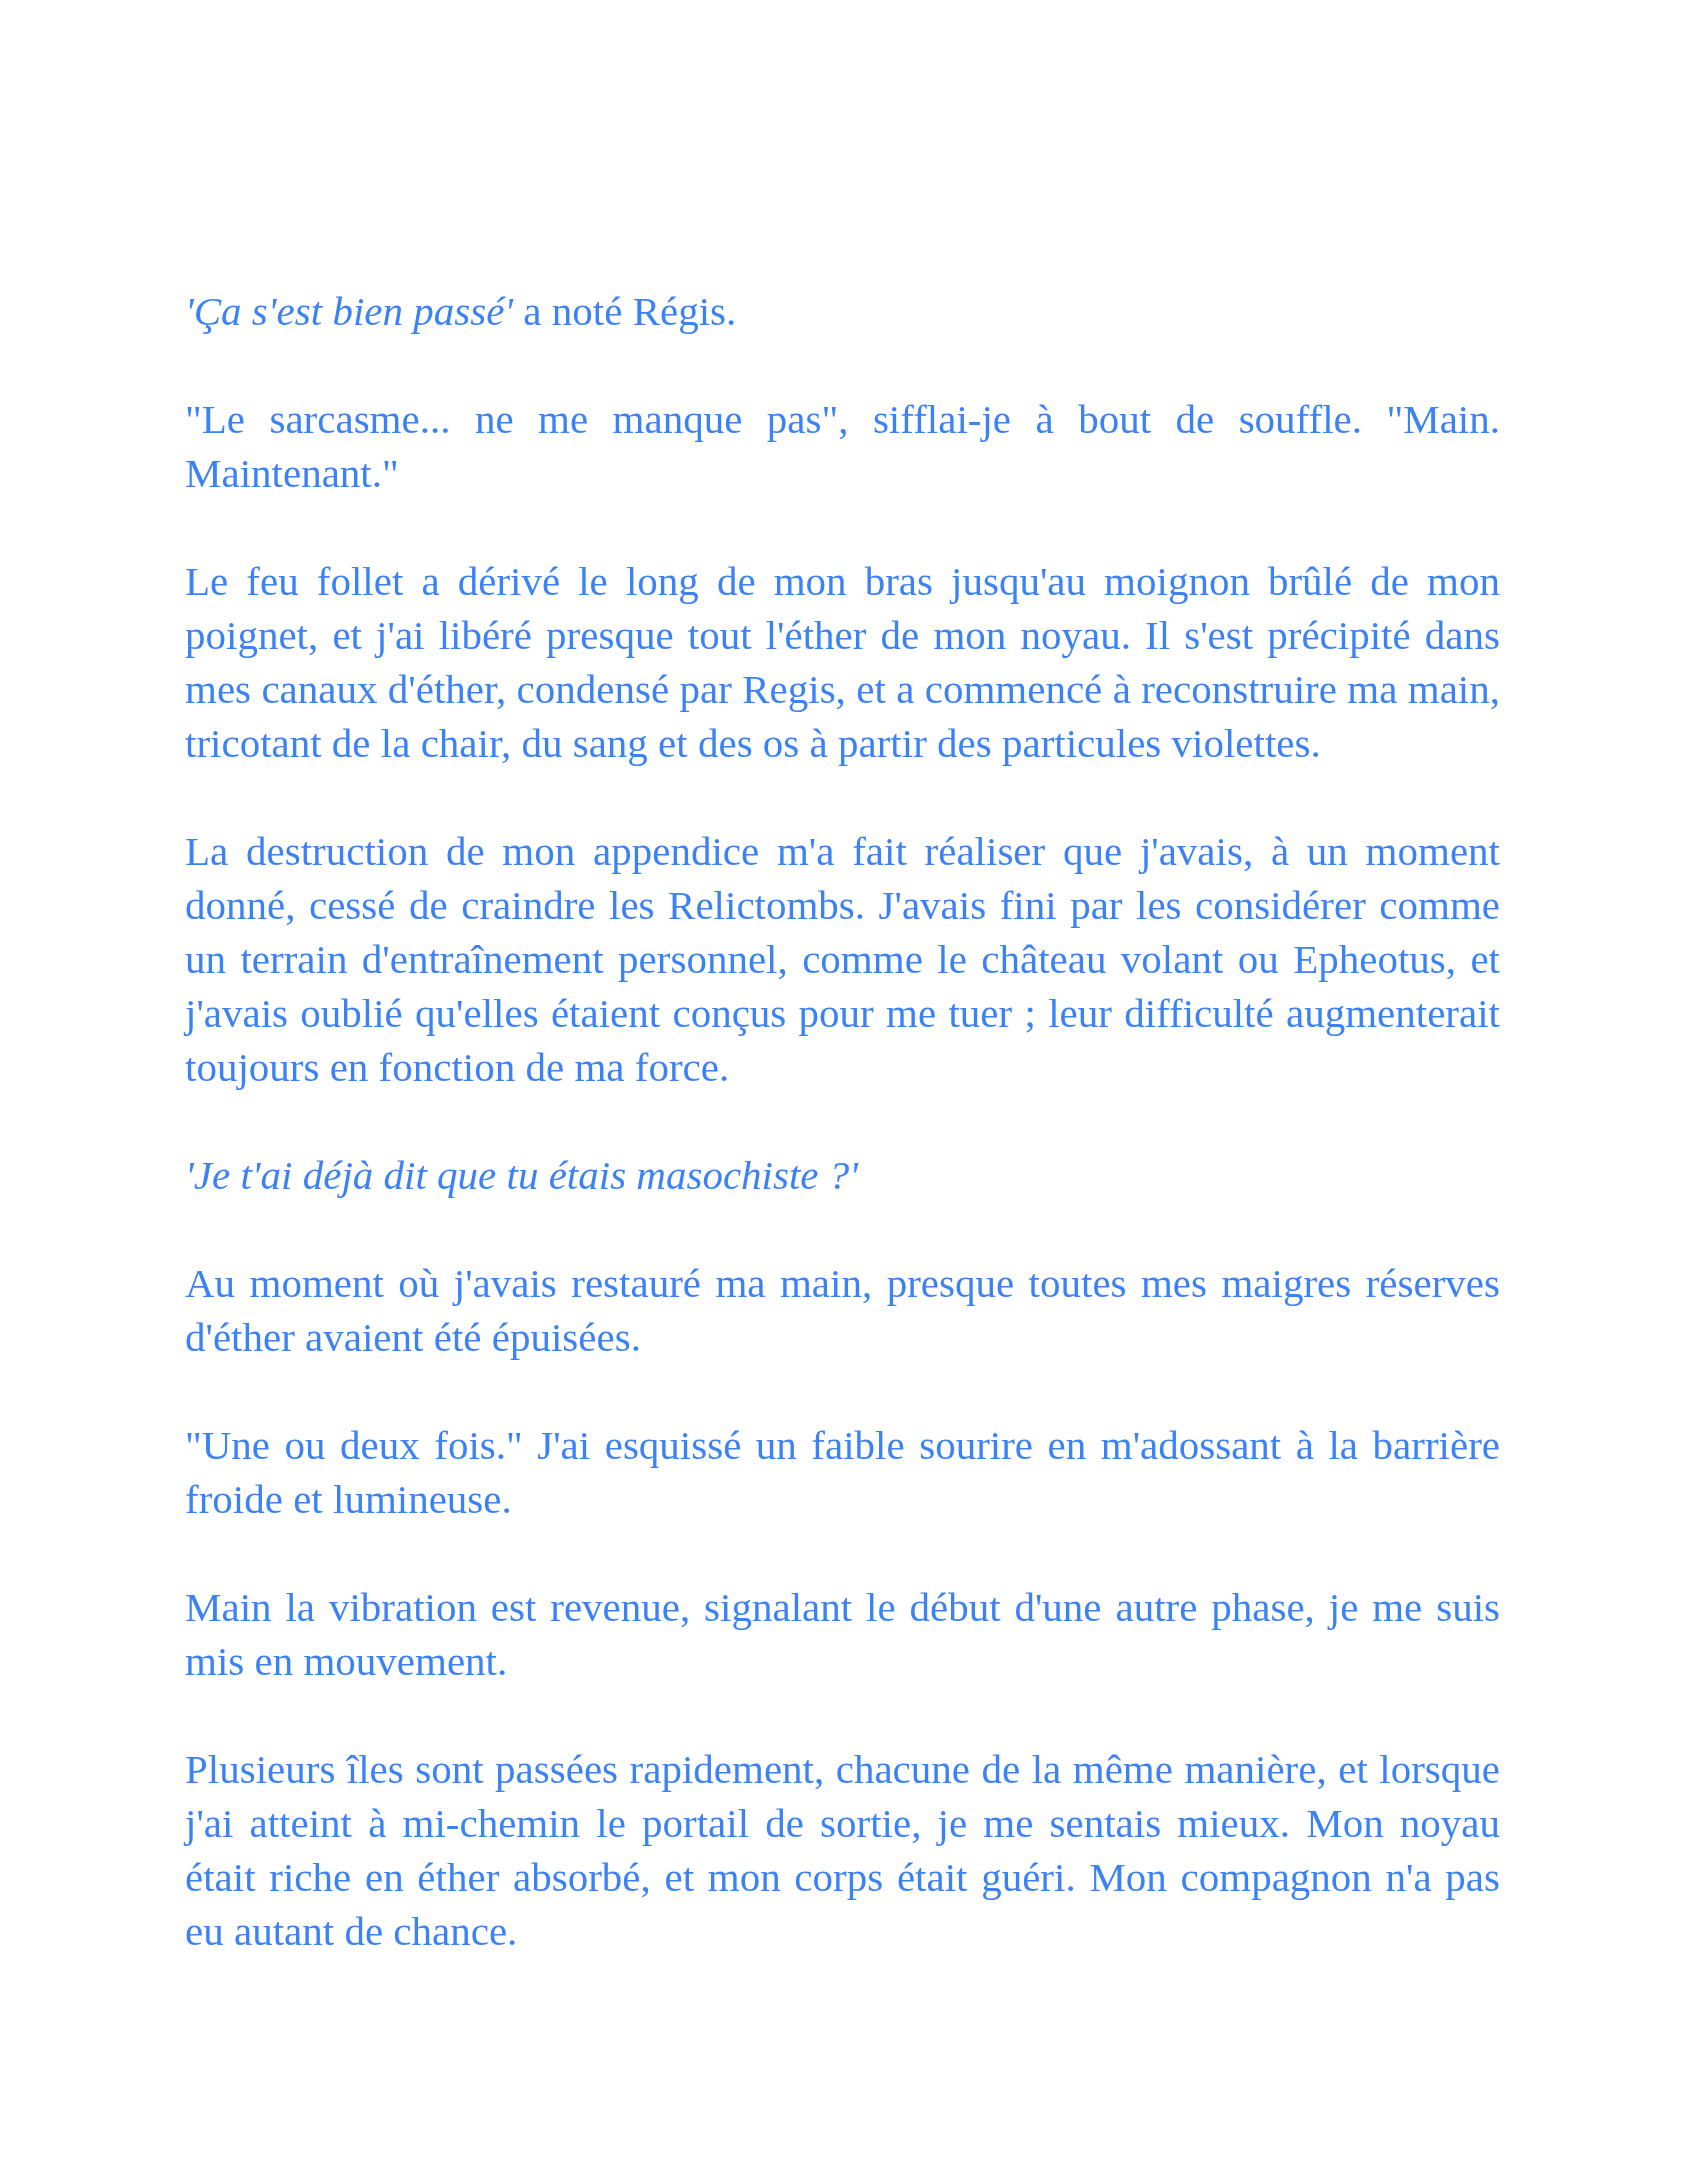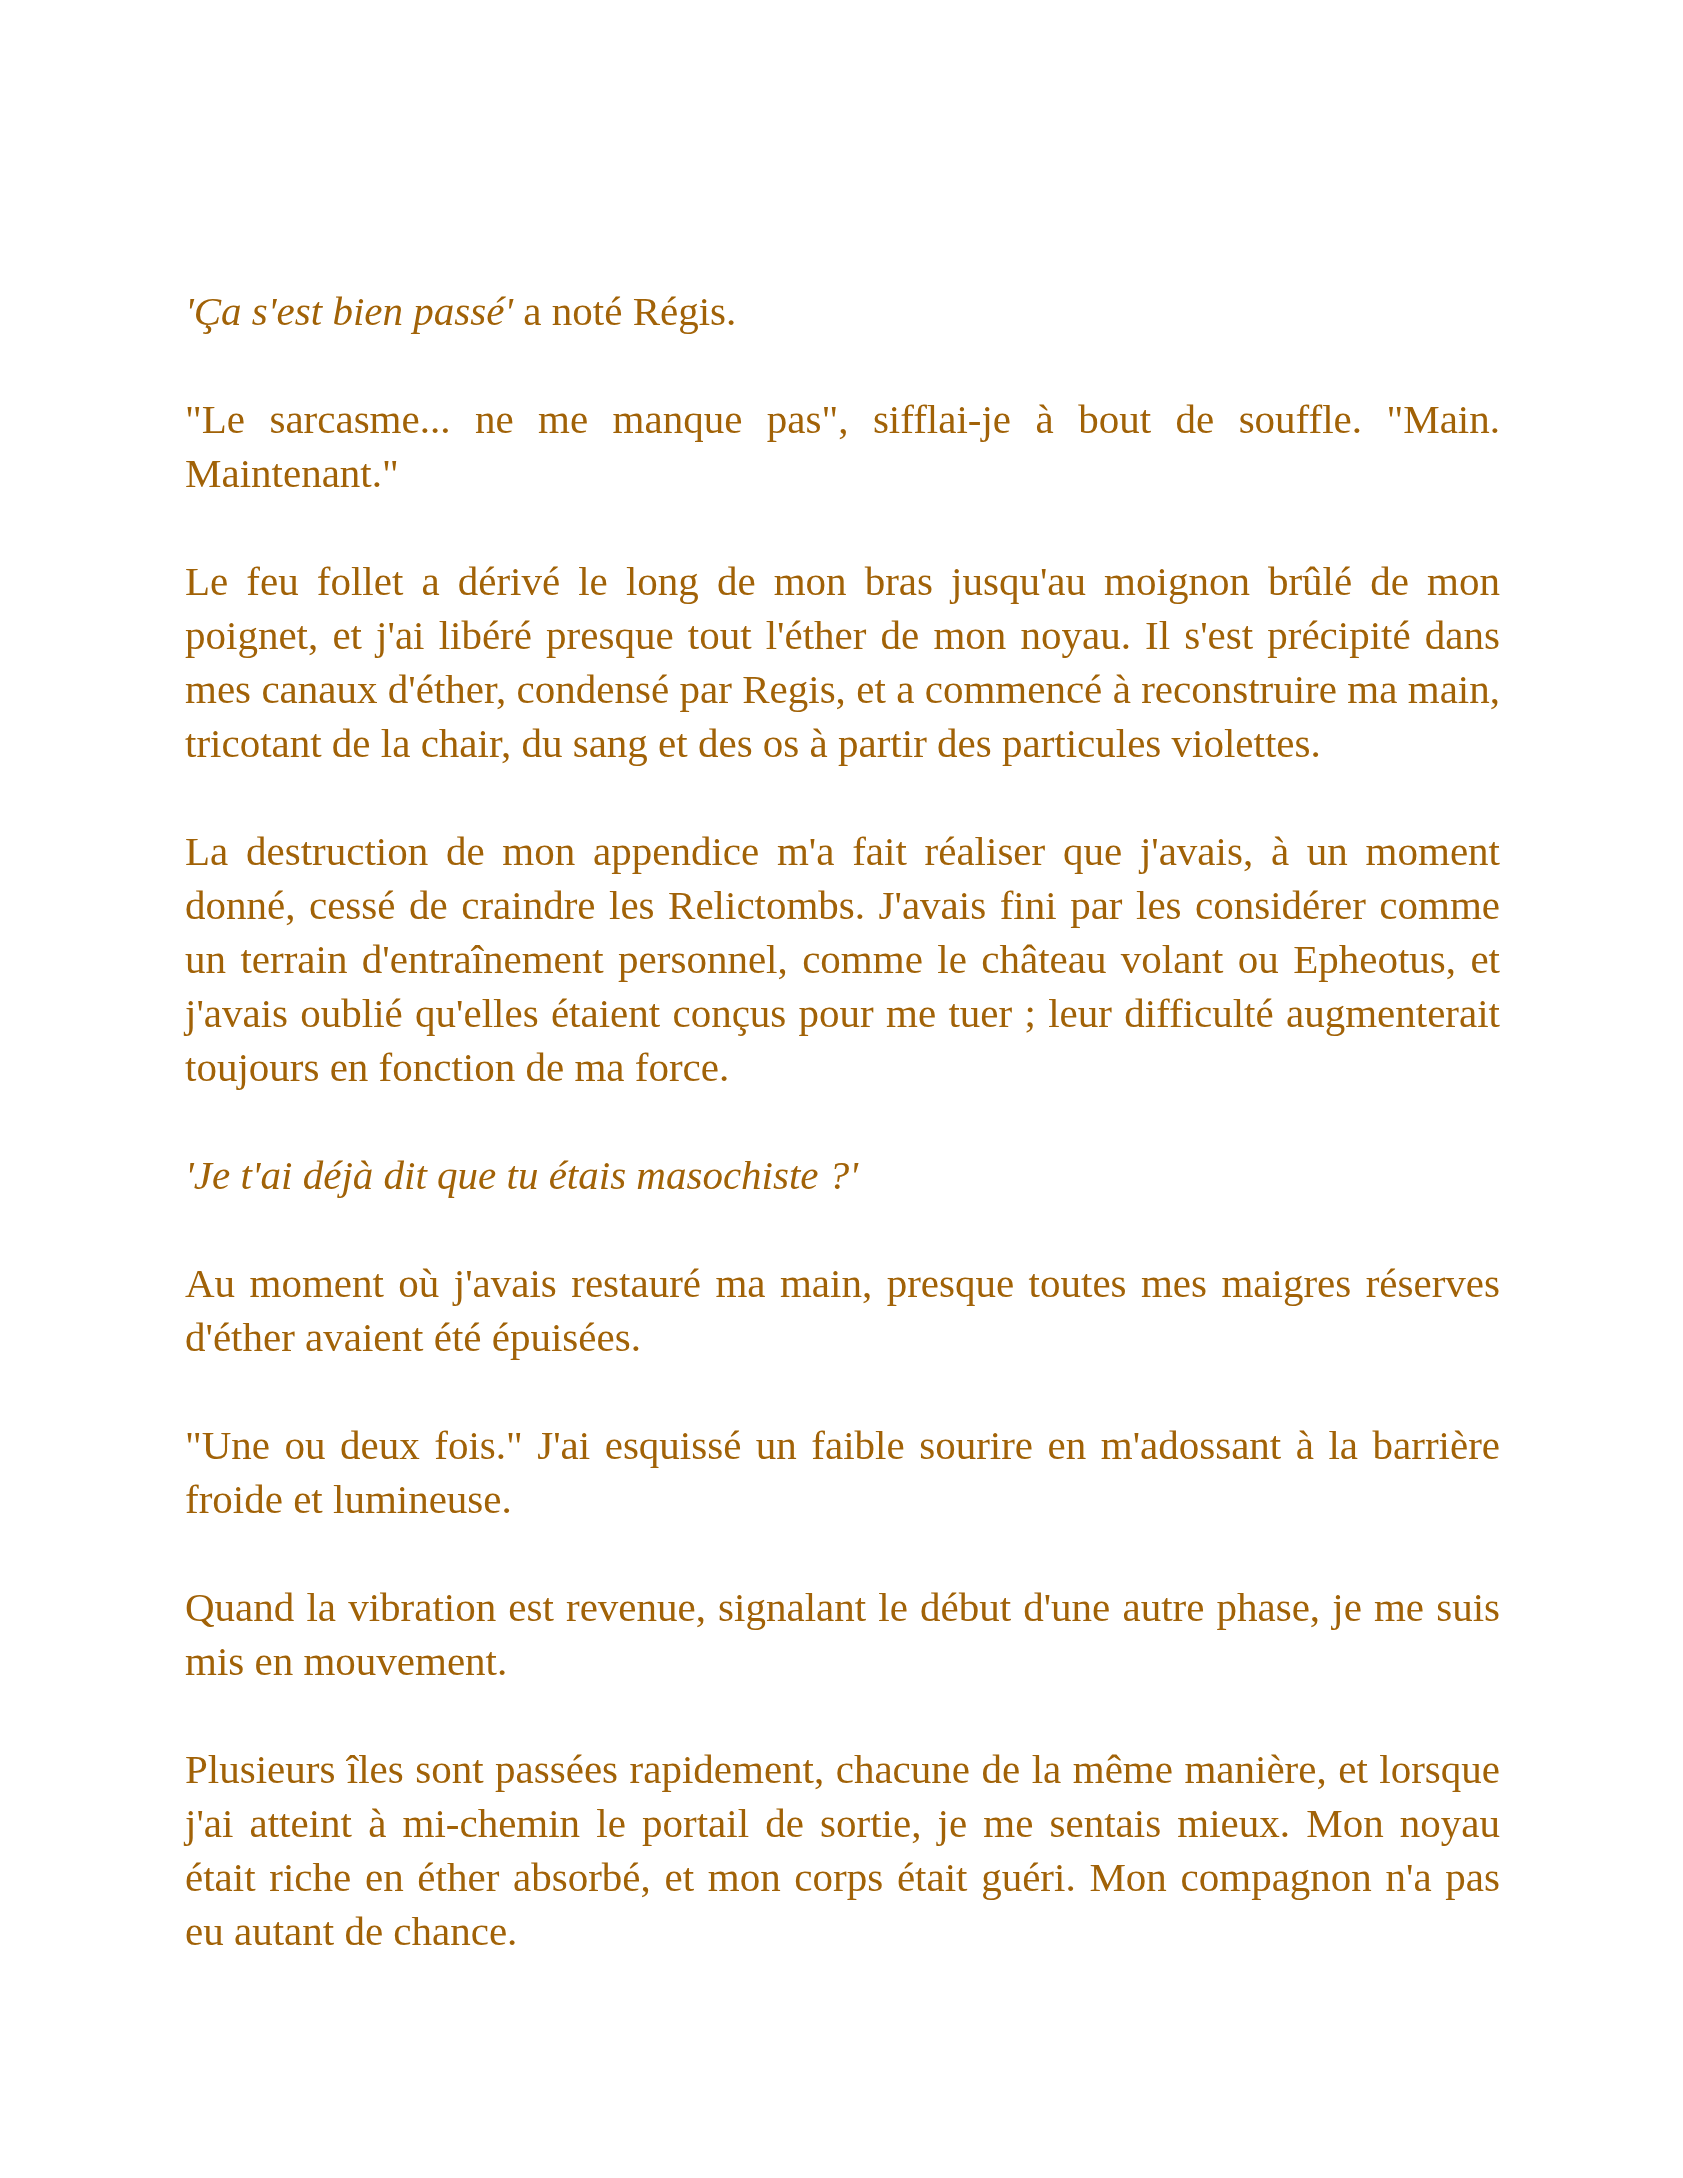--- a/index.html
+++ b/index.html
@@ -31,25 +31,25 @@
     font-family: "Liberation Serif", serif;
   }
   .text-content p span.italic {
     font-style: italic;
   }
 </style>
 </head>
 <body>
 
 <div class="page">
-  <div class="text-content" style="color: #a16207;">
+  <div class="text-content" style="color: #3b82f6;">
       <p style="text-align: justify;"><span class="italic">'Ça s'est bien passé'</span><span> a noté Régis.</span></p>
       <p style="text-align: justify;"><span>"Le sarcasme... ne me manque pas", sifflai-je à bout de souffle. "Main. Maintenant."</span></p>
       <p style="text-align: justify;"><span>Le feu follet a dérivé le long de mon bras jusqu'au moignon brûlé de mon poignet, et j'ai libéré presque tout l'éther de mon noyau. Il s'est précipité dans mes canaux d'éther, condensé par Regis, et a commencé à reconstruire ma main, tricotant de la chair, du sang et des os à partir des particules violettes.</span></p>
       <p style="text-align: justify;"><span>La destruction de mon appendice m'a fait réaliser que j'avais, à un moment donné, cessé de craindre les Relictombs. J'avais fini par les considérer comme un terrain d'entraînement personnel, comme le château volant ou Epheotus, et j'avais oublié qu'elles étaient conçus pour me tuer ; leur difficulté augmenterait toujours en fonction de ma force.</span></p>
       <p style="text-align: justify;"><span class="italic">'Je t'ai déjà dit que tu étais masochiste ?'</span></p>
       <p style="text-align: justify;"><span>Au moment où j'avais restauré ma main, presque toutes mes maigres réserves d'éther avaient été épuisées.</span></p>
       <p style="text-align: justify;"><span>"Une ou deux fois." J'ai esquissé un faible sourire en m'adossant à la barrière froide et lumineuse.</span></p>
-      <p style="text-align: justify;"><span>Quand la vibration est revenue, signalant le début d'une autre phase, je me suis mis en mouvement.</span></p>
+      <p style="text-align: justify;"><span>Main la vibration est revenue, signalant le début d'une autre phase, je me suis mis en mouvement.</span></p>
       <p style="text-align: justify;"><span>Plusieurs îles sont passées rapidement, chacune de la même manière, et lorsque j'ai atteint à mi-chemin le portail de sortie, je me sentais mieux. Mon noyau était riche en éther absorbé, et mon corps était guéri. Mon compagnon n'a pas eu autant de chance.</span></p>
     </div>
 </div>
 
 
 </body></html>

